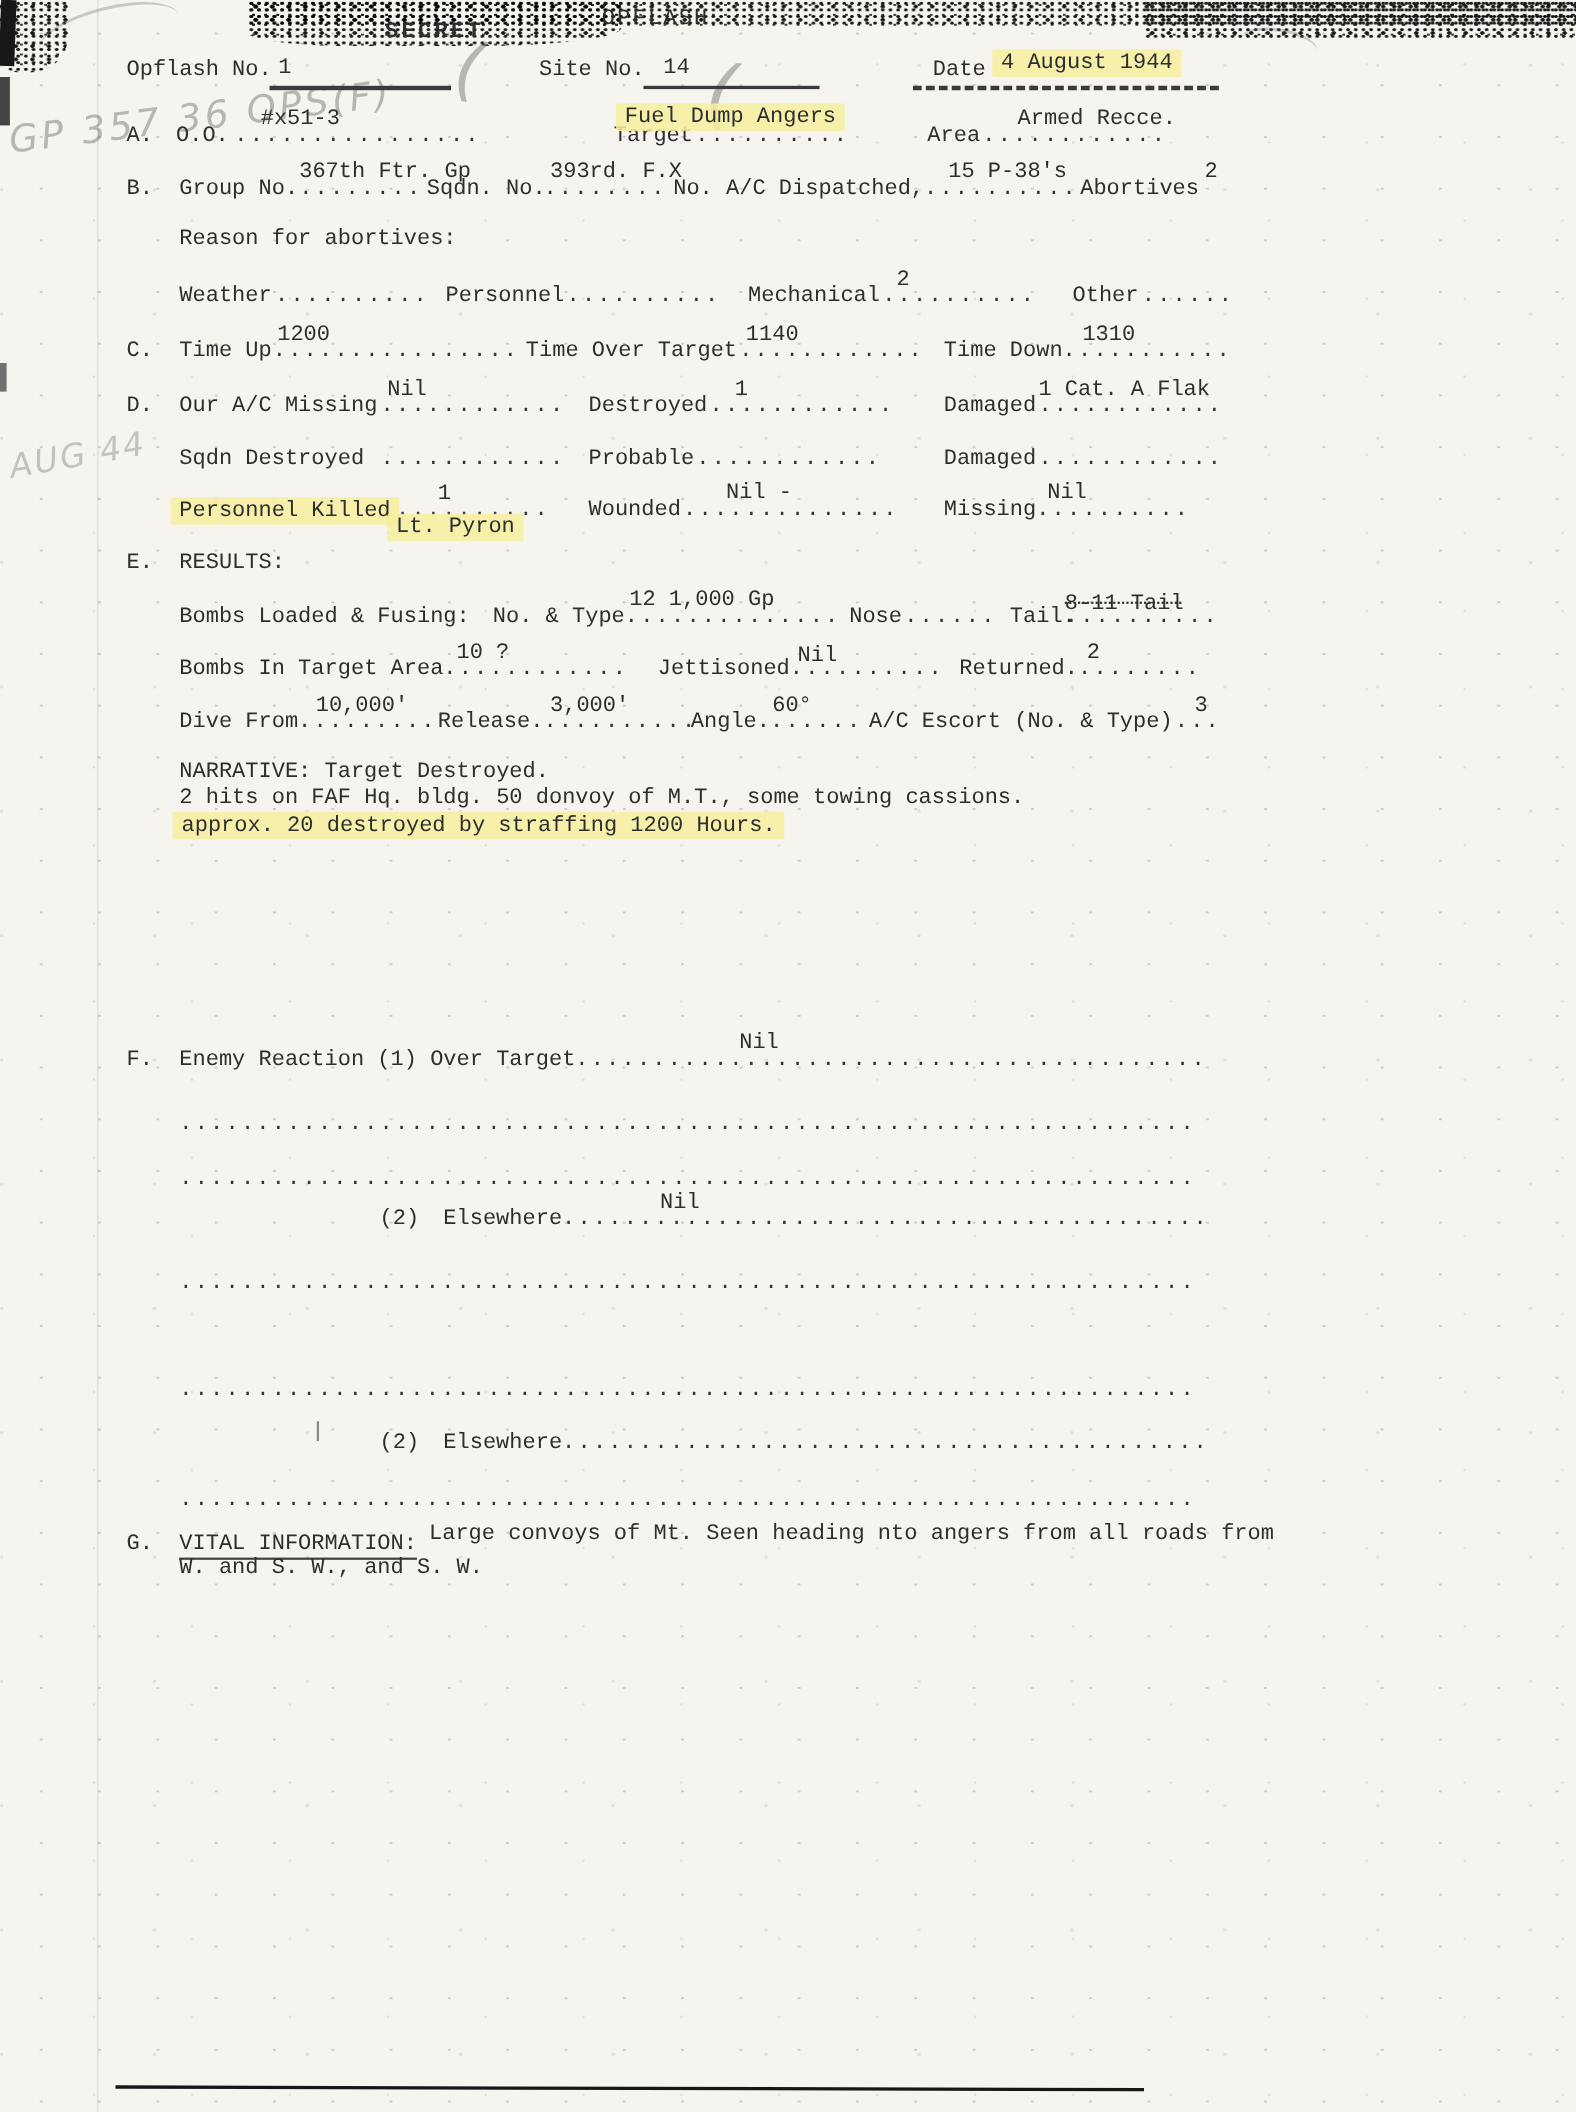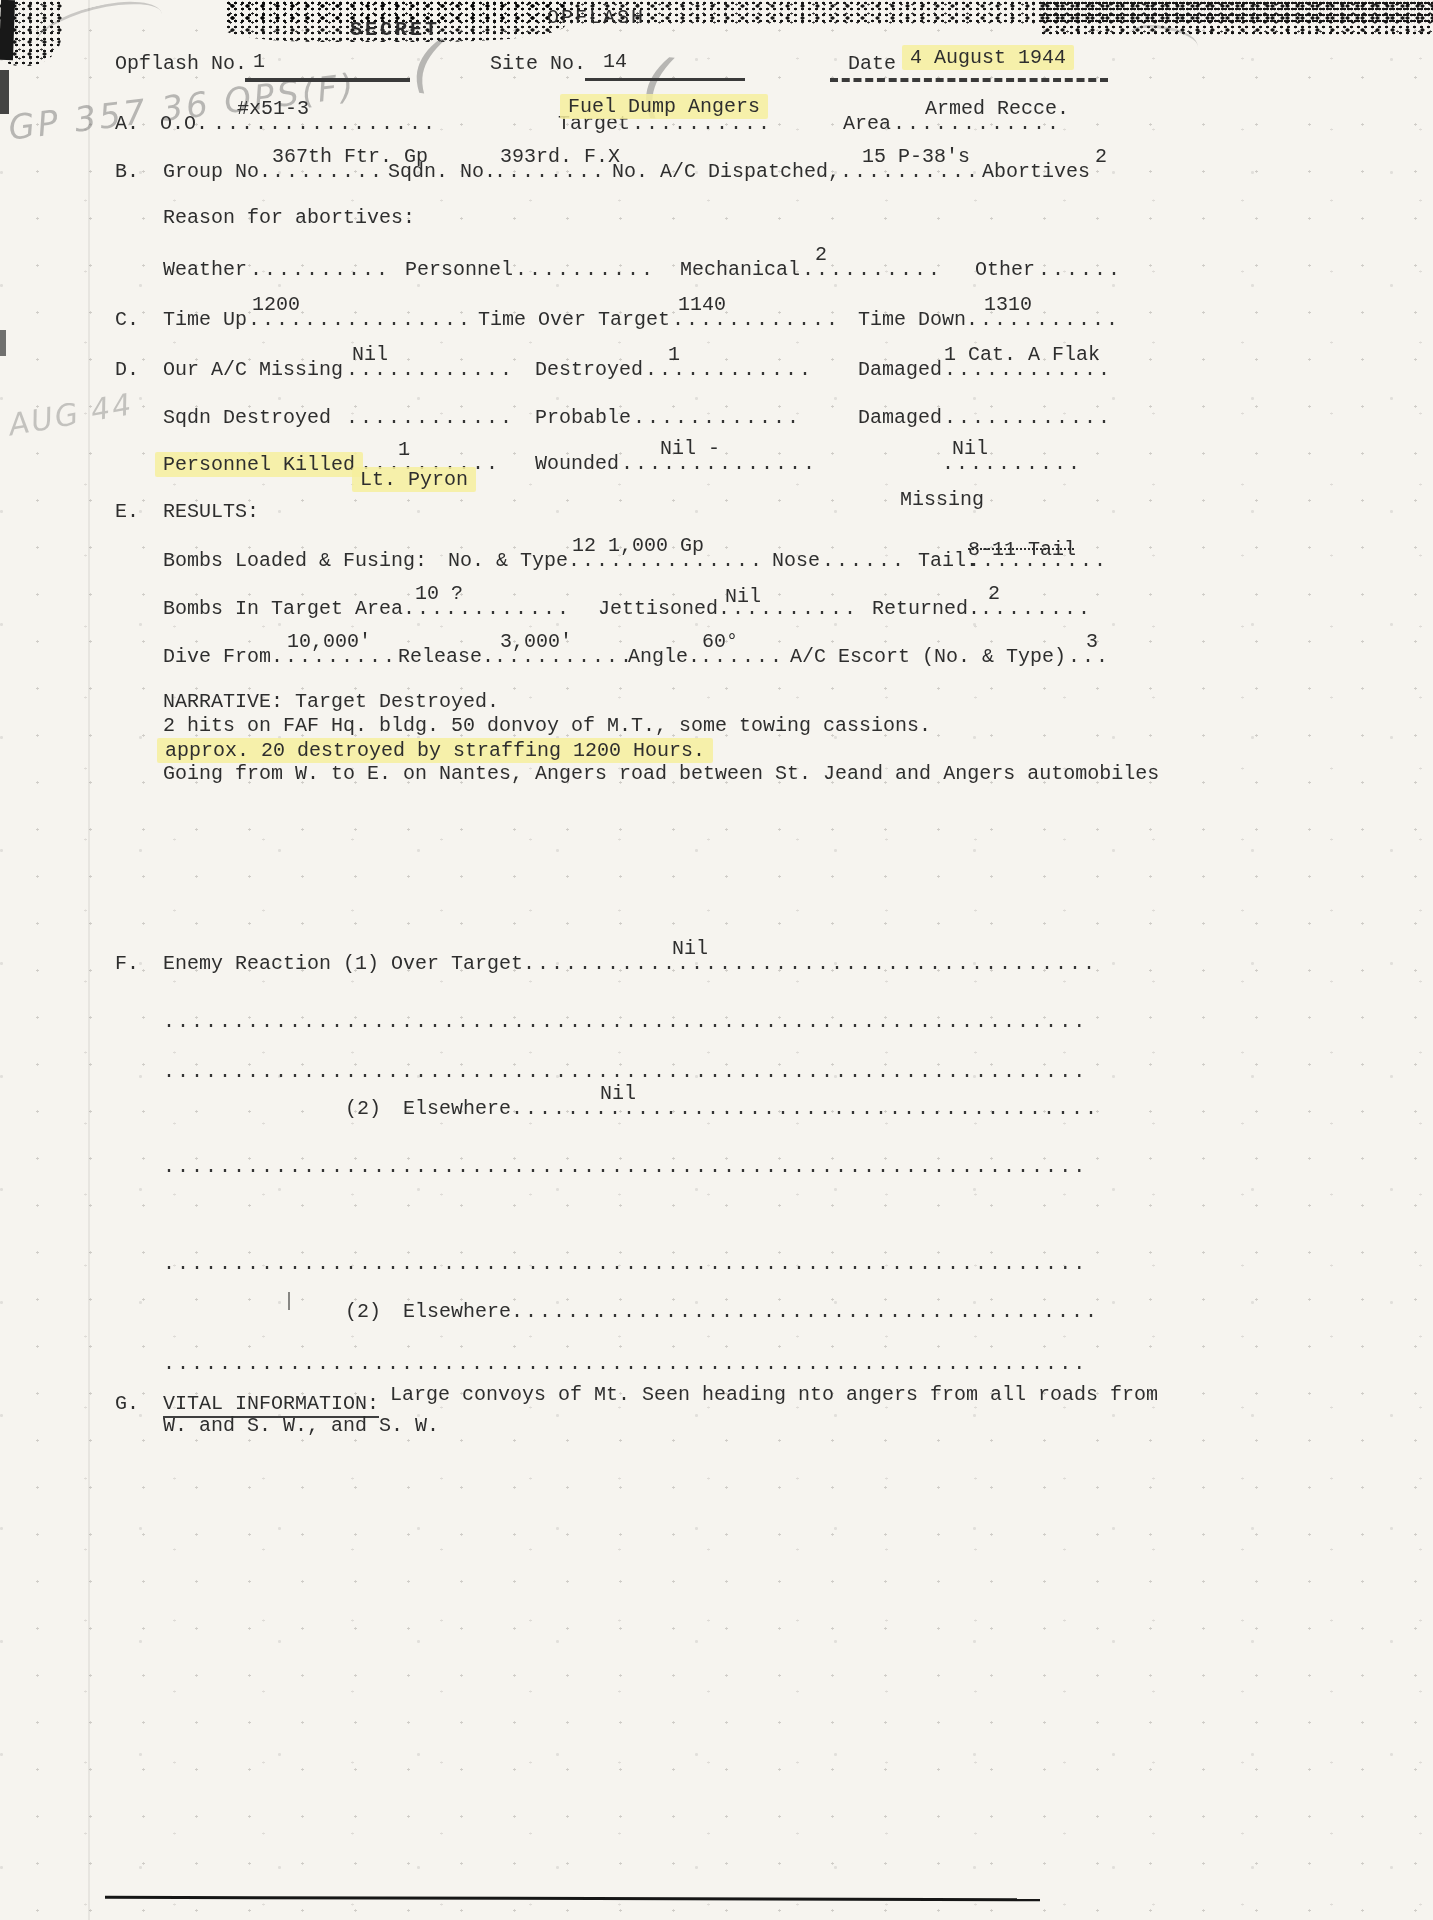--- a/index.html
+++ b/index.html
@@ -153,21 +153,21 @@
   </div>
 
   <div class="row" style="top:452px;">
     <span class="seg hl" style="left:155px;">Personnel Killed</span>
     <span class="seg dots" style="left:360px;">..........</span>
     <span class="seg val" style="left:398px;top:-14px;">1</span>
     <span class="seg sub hl" style="left:352px;">Lt. Pyron</span>
     <span class="seg" style="left:535px;">Wounded</span>
     <span class="seg dots" style="left:621px;">..............</span>
     <span class="seg val" style="left:660px;">Nil -</span>
-    <span class="seg" style="left:900px;margin-top:36px;">Missing</span>
+    <span class="seg" style="left:858px;">Missing</span>
     <span class="seg dots" style="left:942px;">..........</span>
     <span class="seg val" style="left:952px;">Nil</span>
   </div>
 
   <div class="row" style="top:500px;">
     <span class="seg" style="left:115px;">E.</span>
     <span class="seg" style="left:163px;">RESULTS:</span>
   </div>
 
   <div class="row" style="top:549px;">
@@ -212,23 +212,20 @@
   <div class="row" style="top:690px;">
     <span class="seg" style="left:163px;">NARRATIVE:</span>
     <span class="seg" style="left:295px;">Target Destroyed.</span>
   </div>
   <div class="row" style="top:714px;">
     <span class="seg" style="left:163px;">2 hits on FAF Hq. bldg. 50 donvoy of M.T., some towing cassions.</span>
   </div>
   <div class="row" style="top:738px;">
     <span class="seg hl" style="left:157px;">approx. 20 destroyed by straffing 1200 Hours.</span>
   </div>
-  <div class="row" style="top:762px;">
-    <span class="seg" style="left:163px;">Going from W. to E. on Nantes, Angers road between St. Jeand and Angers automobiles</span>
-  </div>
 
   <div class="row" style="top:952px;">
     <span class="seg" style="left:115px;">F.</span>
     <span class="seg" style="left:163px;">Enemy Reaction (1) Over Target</span>
     <span class="seg dots" style="left:523px;">.........................................</span>
     <span class="seg val" style="left:672px;">Nil</span>
   </div>
   <div class="row" style="top:1010px;">
     <span class="seg dots" style="left:163px;">..................................................................</span>
   </div>

